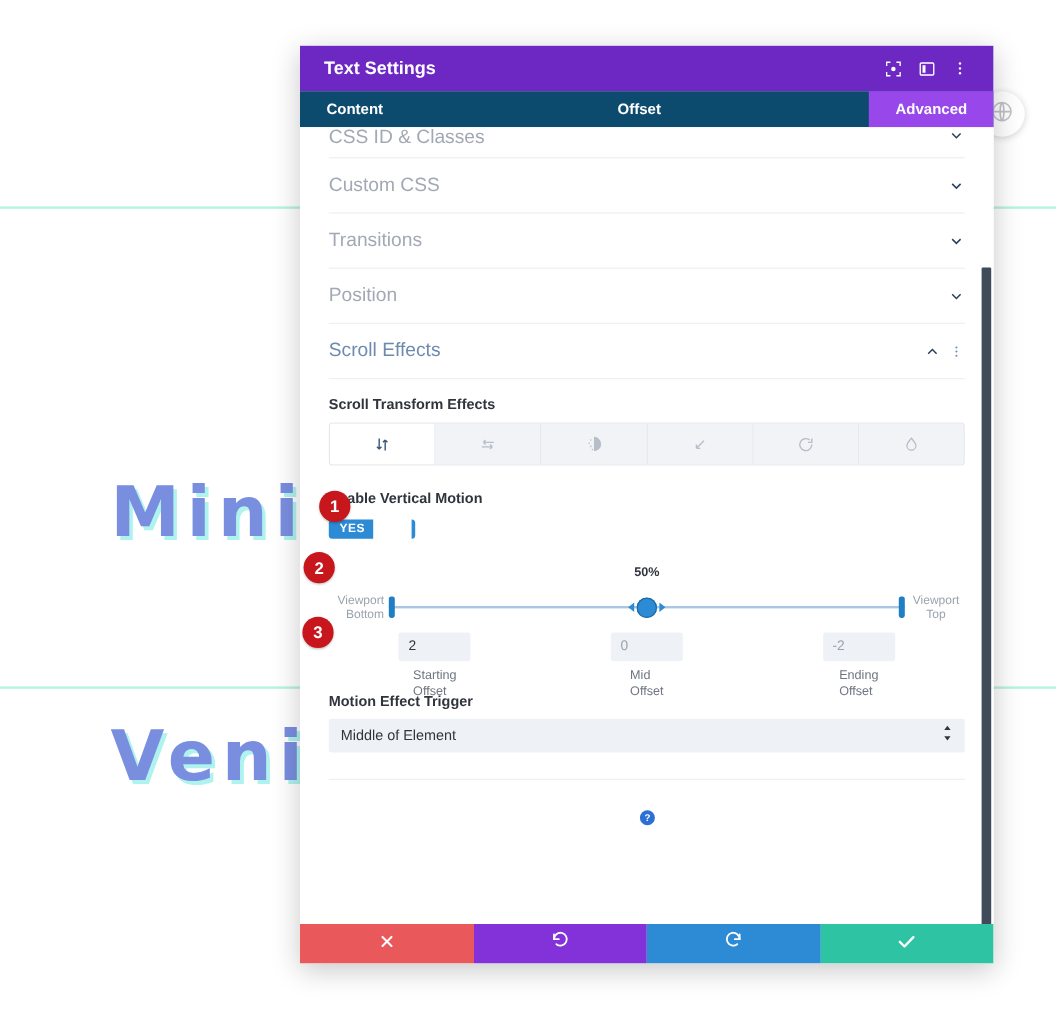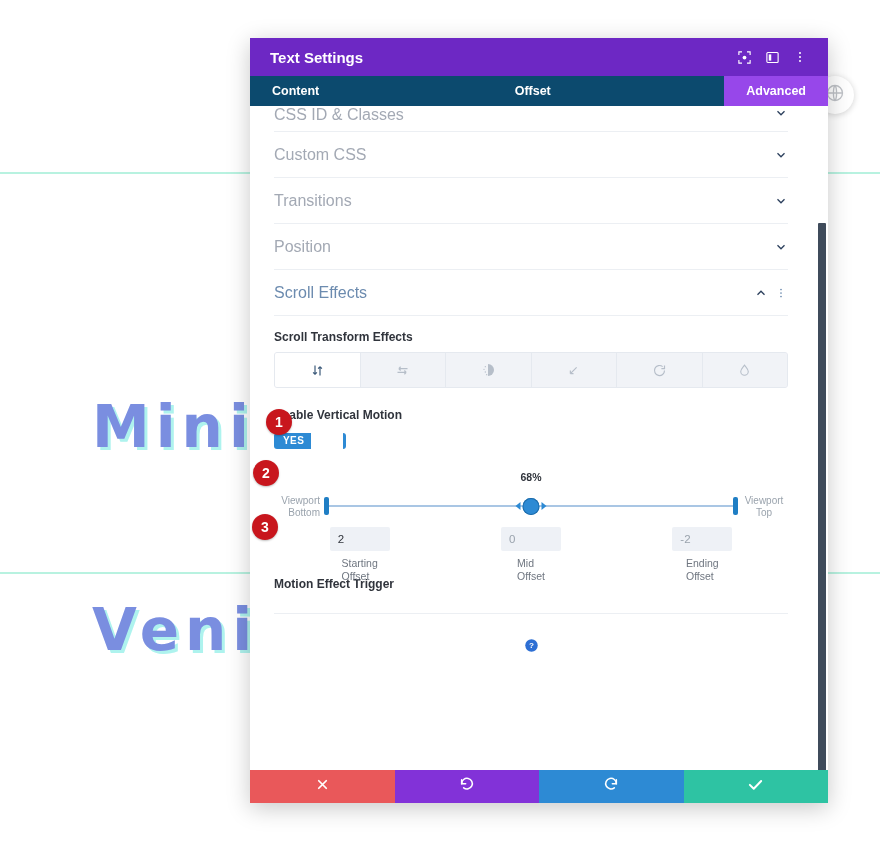--- a/index.html
+++ b/index.html
@@ -90,21 +90,21 @@
   .tab.active { background: #9747ea; }
 
   #modal-body {
     flex: 1 1 auto;
     position: relative;
     overflow: hidden;
     background: #ffffff;
   }
   #modal-scroll {
     position: absolute; inset: 0;
-    padding: 0 16px 0 0;
+    padding: 0 0 0 0;
   }
 
   .accordion-row {
     height: 46px;
     margin: 0 24px;
     border-bottom: 1px solid #eceff3;
     display: flex; align-items: center;
     cursor: pointer;
   }
   .accordion-label {
@@ -441,21 +441,21 @@
 
         <div class="field-label" style="margin-top:20px;">Enable Vertical Motion</div>
 
         <div id="toggle-yes">
           <span class="tg-text">YES</span>
           <span class="tg-knob"></span>
         </div>
 
 
         <div id="slider-wrap">
-          <div id="slider-pct">68%</div>
+          <div id="slider-pct">50%</div>
 
           <div id="slider-track-row">
             <div class="vp-label" id="vp-bottom">Viewport
 Bottom</div>
             <div class="vp-label" id="vp-top">Viewport
 Top</div>
             <div id="slider-track"></div>
             <div class="endcap" id="endcap-left"></div>
             <div class="endcap" id="endcap-right"></div>
             <div id="slider-handle">
@@ -479,20 +479,28 @@
             <div class="offset-col end">
               <div class="offset-input">-2</div>
               <div class="offset-caption">Ending
 Offset</div>
             </div>
           </div>
         </div>
 
         <div class="field-label" style="margin-top:6px;">Motion Effect Trigger</div>
 
+        <div id="trigger-select">
+          <span class="sel-val">Middle of Element</span>
+          <span class="sel-arrows">
+            <svg width="9" height="14" viewBox="0 0 10 16" fill="currentColor">
+              <path d="M5 1l3 4H2zM5 15l3-4H2z"></path>
+            </svg>
+          </span>
+        </div>
       </div>
 
       <div id="help-row">
         <span>
           <svg width="15" height="15" viewBox="0 0 24 24">
             <circle cx="12" cy="12" r="10" fill="#2d6fd4"></circle>
             <text x="12" y="16.5" font-size="13" font-weight="700" text-anchor="middle" fill="#ffffff" font-family="Liberation Sans, sans-serif">?</text>
           </svg>
         </span>
 

